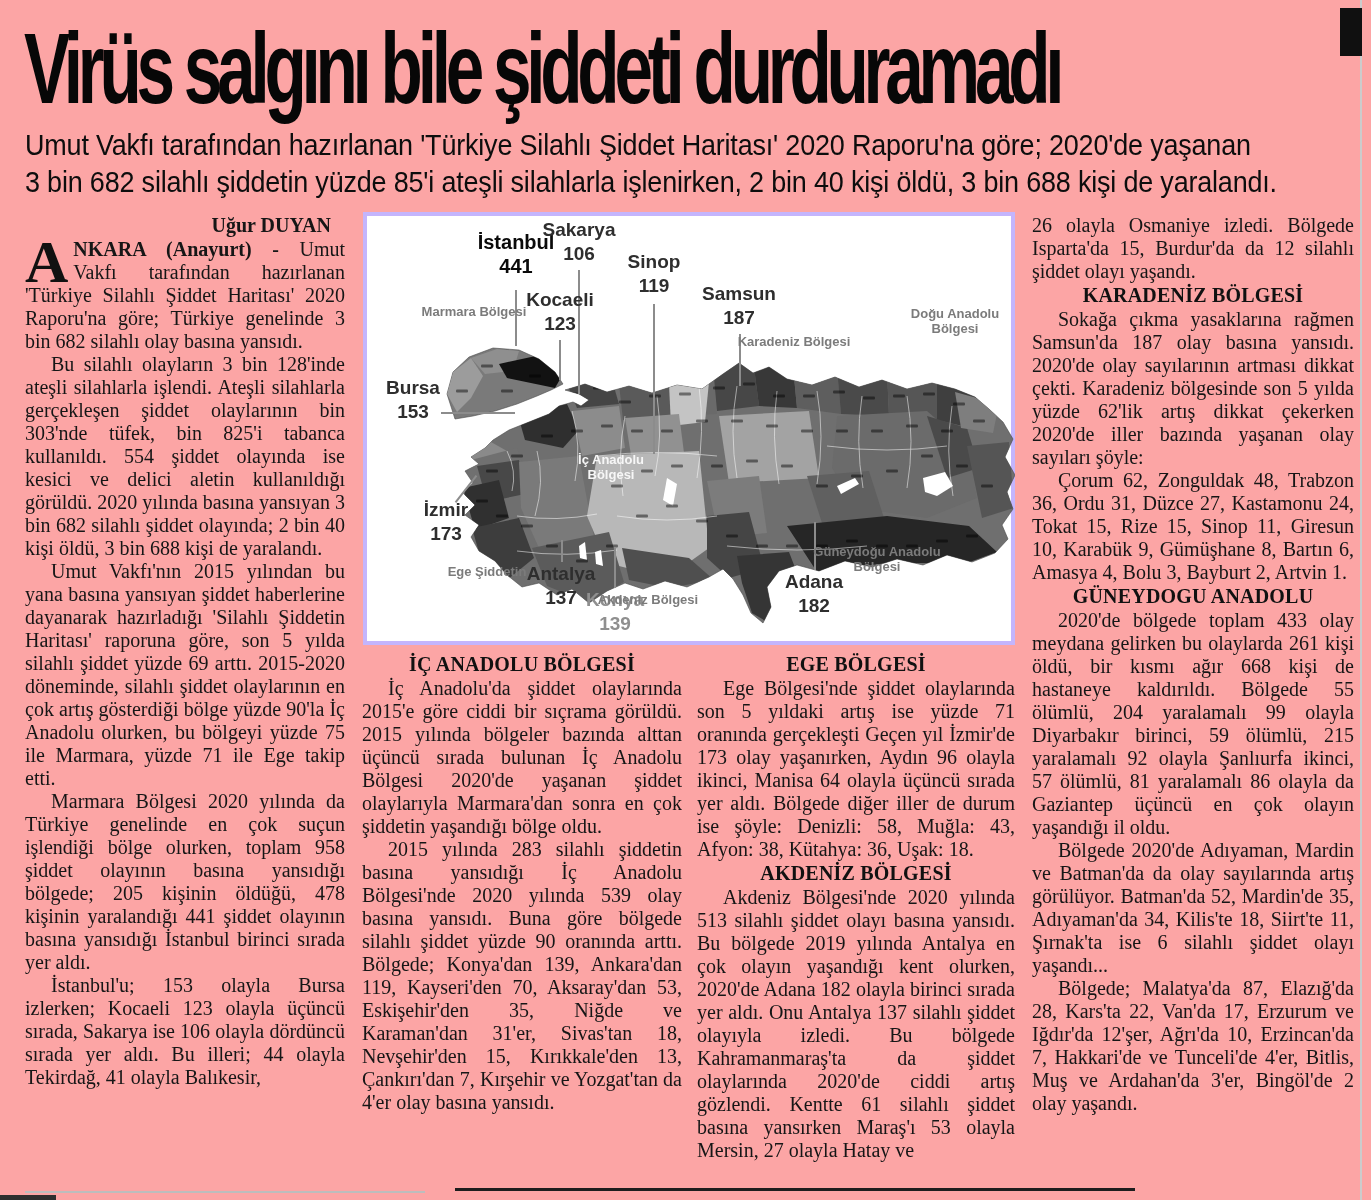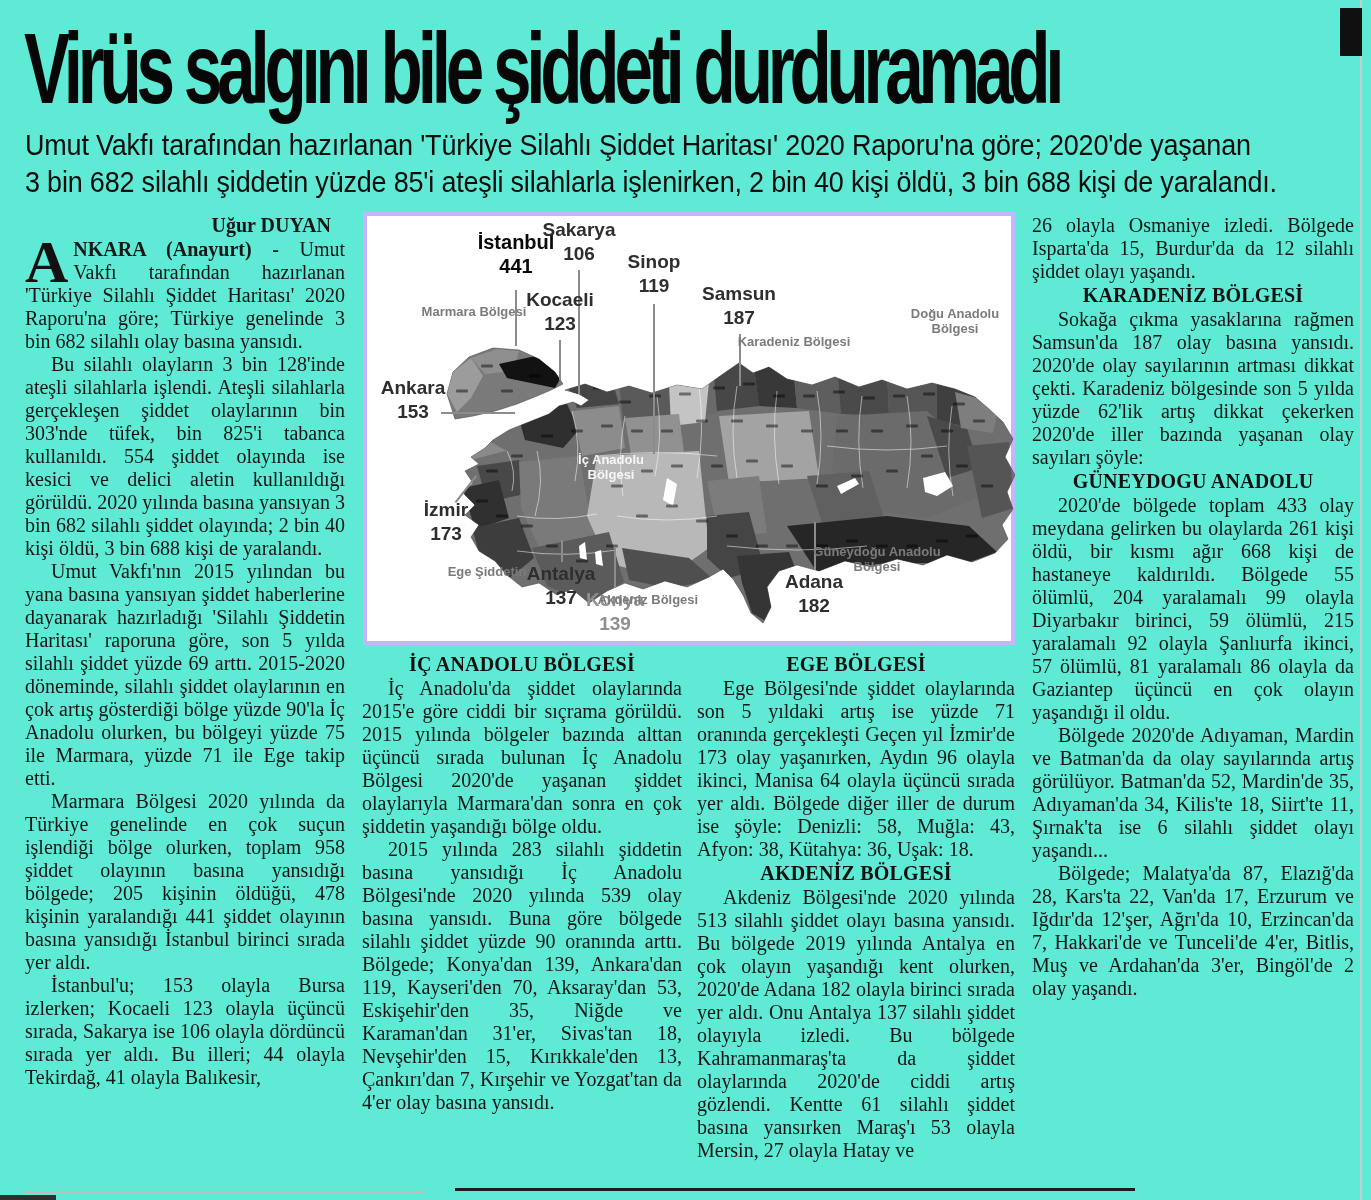--- a/index.html
+++ b/index.html
@@ -1,17 +1,17 @@
 <!DOCTYPE html>
 <html><head>
 <meta charset="utf-8">
 <style>
   html,body{margin:0;padding:0;width:1371px;height:1200px;overflow:hidden;
     background:#fdfdfc;font-family:"Liberation Serif",serif;}
-  .page{position:relative;width:1371px;height:1200px;background:#5eead4;}
+  .page{position:relative;width:1371px;height:1200px;background:#fca5a5;}
 
   
   .headline{position:absolute;left:24px;top:10px;white-space:nowrap;
     font-family:"Liberation Sans",sans-serif;font-weight:bold;font-size:66px;
     letter-spacing:-5px;color:#070707;transform:scale(1.05,1.52);transform-origin:0 0;}
   .subhead{position:absolute;left:25px;top:127px;}
   .subhead .line{white-space:nowrap;font-family:"Liberation Sans",sans-serif;
     font-size:29px;line-height:37px;letter-spacing:-0.2px;color:#0d0d0d;
     transform:scaleX(0.93);transform-origin:0 0;}
 
@@ -232,21 +232,21 @@
     <div class="leader" style="left:194px;top:324px;height:22px;"></div>
     <div class="leader" style="left:247px;top:332px;height:40px;"></div>
     <div class="leader" style="left:447px;top:306px;height:48px;"></div>
 
     <div id="map-labels">
         <div class="city-label dark" style="left: 149px; top: 14px;"><span class="nm">İstanbul</span><span class="val">441</span></div>
         <div class="city-label" style="left: 212px; top: 2px;"><span class="nm">Sakarya</span><span class="val">106</span></div>
         <div class="city-label" style="left: 193px; top: 72px;"><span class="nm">Kocaeli</span><span class="val">123</span></div>
         <div class="city-label" style="left: 287px; top: 34px;"><span class="nm">Sinop</span><span class="val">119</span></div>
         <div class="city-label" style="left: 372px; top: 66px;"><span class="nm">Samsun</span><span class="val">187</span></div>
-        <div class="city-label" style="left: 46px; top: 160px;"><span class="nm">Ankara</span><span class="val">153</span></div>
+        <div class="city-label" style="left: 46px; top: 160px;"><span class="nm">Bursa</span><span class="val">153</span></div>
         <div class="city-label" style="left: 79px; top: 282px;"><span class="nm">İzmir</span><span class="val">173</span></div>
         <div class="city-label" style="left: 194px; top: 346px;"><span class="nm">Antalya</span><span class="val">137</span></div>
         <div class="city-label light" style="left: 248px; top: 372px;"><span class="nm">Konya</span><span class="val">139</span></div>
         <div class="city-label" style="left: 447px; top: 354px;"><span class="nm">Adana</span><span class="val">182</span></div>
         <div class="region-label" style="left: 107px; top: 88px;">Marmara Bölgesi</div>
         <div class="region-label" style="left: 427px; top: 118px;">Karadeniz Bölgesi</div>
         <div class="region-label wrap" style="left: 588px; top: 90px; width: 120px;">Doğu Anadolu Bölgesi</div>
         <div class="region-label wrap white" style="left: 244px; top: 236px; width: 110px;">İç Anadolu Bölgesi</div>
         <div class="region-label" style="left: 120px; top: 348px;">Ege Şiddetin</div>
         <div class="region-label" style="left: 281px; top: 342px; margin-top: 34px;">Akdeniz Bölgesi</div>
@@ -270,20 +270,21 @@
   <div class="col col-3">
       <h3 class="sec-heading">EGE BÖLGESİ</h3>
       <p class="para">Ege Bölgesi'nde şiddet olaylarında son 5 yıldaki artış ise yüzde 71 oranında gerçekleşti Geçen yıl İzmir'de 173 olay yaşanırken, Aydın 96 olayla ikinci, Manisa 64 olayla üçüncü sırada yer aldı. Bölgede diğer iller de durum ise şöyle: Denizli: 58, Muğla: 43, Afyon: 38, Kütahya: 36, Uşak: 18.</p>
       <h3 class="sec-heading">AKDENİZ BÖLGESİ</h3>
       <p class="para">Akdeniz Bölgesi'nde 2020 yılında 513 silahlı şiddet olayı basına yansıdı. Bu bölgede 2019 yılında Antalya en çok olayın yaşandığı kent olurken, 2020'de Adana 182 olayla birinci sırada yer aldı. Onu Antalya 137 silahlı şiddet olayıyla izledi. Bu bölgede Kahramanmaraş'ta da şiddet olaylarında 2020'de ciddi artış gözlendi. Kentte 61 silahlı şiddet basına yansırken Maraş'ı 53 olayla Mersin, 27 olayla Hatay ve</p>
     </div>
   <div class="col col-4">
       <p class="para noind">26 olayla Osmaniye izledi. Bölgede Isparta'da 15, Burdur'da da 12 silahlı şiddet olayı yaşandı.</p>
       <h3 class="sec-heading">KARADENİZ BÖLGESİ</h3>
       <p class="para">Sokağa çıkma yasaklarına rağmen Samsun'da 187 olay basına yansıdı. 2020'de olay sayılarının artması dikkat çekti. Karadeniz bölgesinde son 5 yılda yüzde 62'lik artış dikkat çekerken 2020'de iller bazında yaşanan olay sayıları şöyle:</p>
+      <p class="para">Çorum 62, Zonguldak 48, Trabzon 36, Ordu 31, Düzce 27, Kastamonu 24, Tokat 15, Rize 15, Sinop 11, Giresun 10, Karabük 9, Gümüşhane 8, Bartın 6, Amasya 4, Bolu 3, Bayburt 2, Artvin 1.</p>
       <h3 class="sec-heading">GÜNEYDOGU ANADOLU</h3>
       <p class="para">2020'de bölgede toplam 433 olay meydana gelirken bu olaylarda 261 kişi öldü, bir kısmı ağır 668 kişi de hastaneye kaldırıldı. Bölgede 55 ölümlü, 204 yaralamalı 99 olayla Diyarbakır birinci, 59 ölümlü, 215 yaralamalı 92 olayla Şanlıurfa ikinci, 57 ölümlü, 81 yaralamalı 86 olayla da Gaziantep üçüncü en çok olayın yaşandığı il oldu.</p>
       <p class="para">Bölgede 2020'de Adıyaman, Mardin ve Batman'da da olay sayılarında artış görülüyor. Batman'da 52, Mardin'de 35, Adıyaman'da 34, Kilis'te 18, Siirt'te 11, Şırnak'ta ise 6 silahlı şiddet olayı yaşandı...</p>
       <p class="para">Bölgede; Malatya'da 87, Elazığ'da 28, Kars'ta 22, Van'da 17, Erzurum ve Iğdır'da 12'şer, Ağrı'da 10, Erzincan'da 7, Hakkari'de ve Tunceli'de 4'er, Bitlis, Muş ve Ardahan'da 3'er, Bingöl'de 2 olay yaşandı.</p>
     </div>
 
   <div class="edge-rule"></div>
   <div class="corner-block"></div>
   <div class="rule-light"></div>
   <div class="rule-dark"></div>

